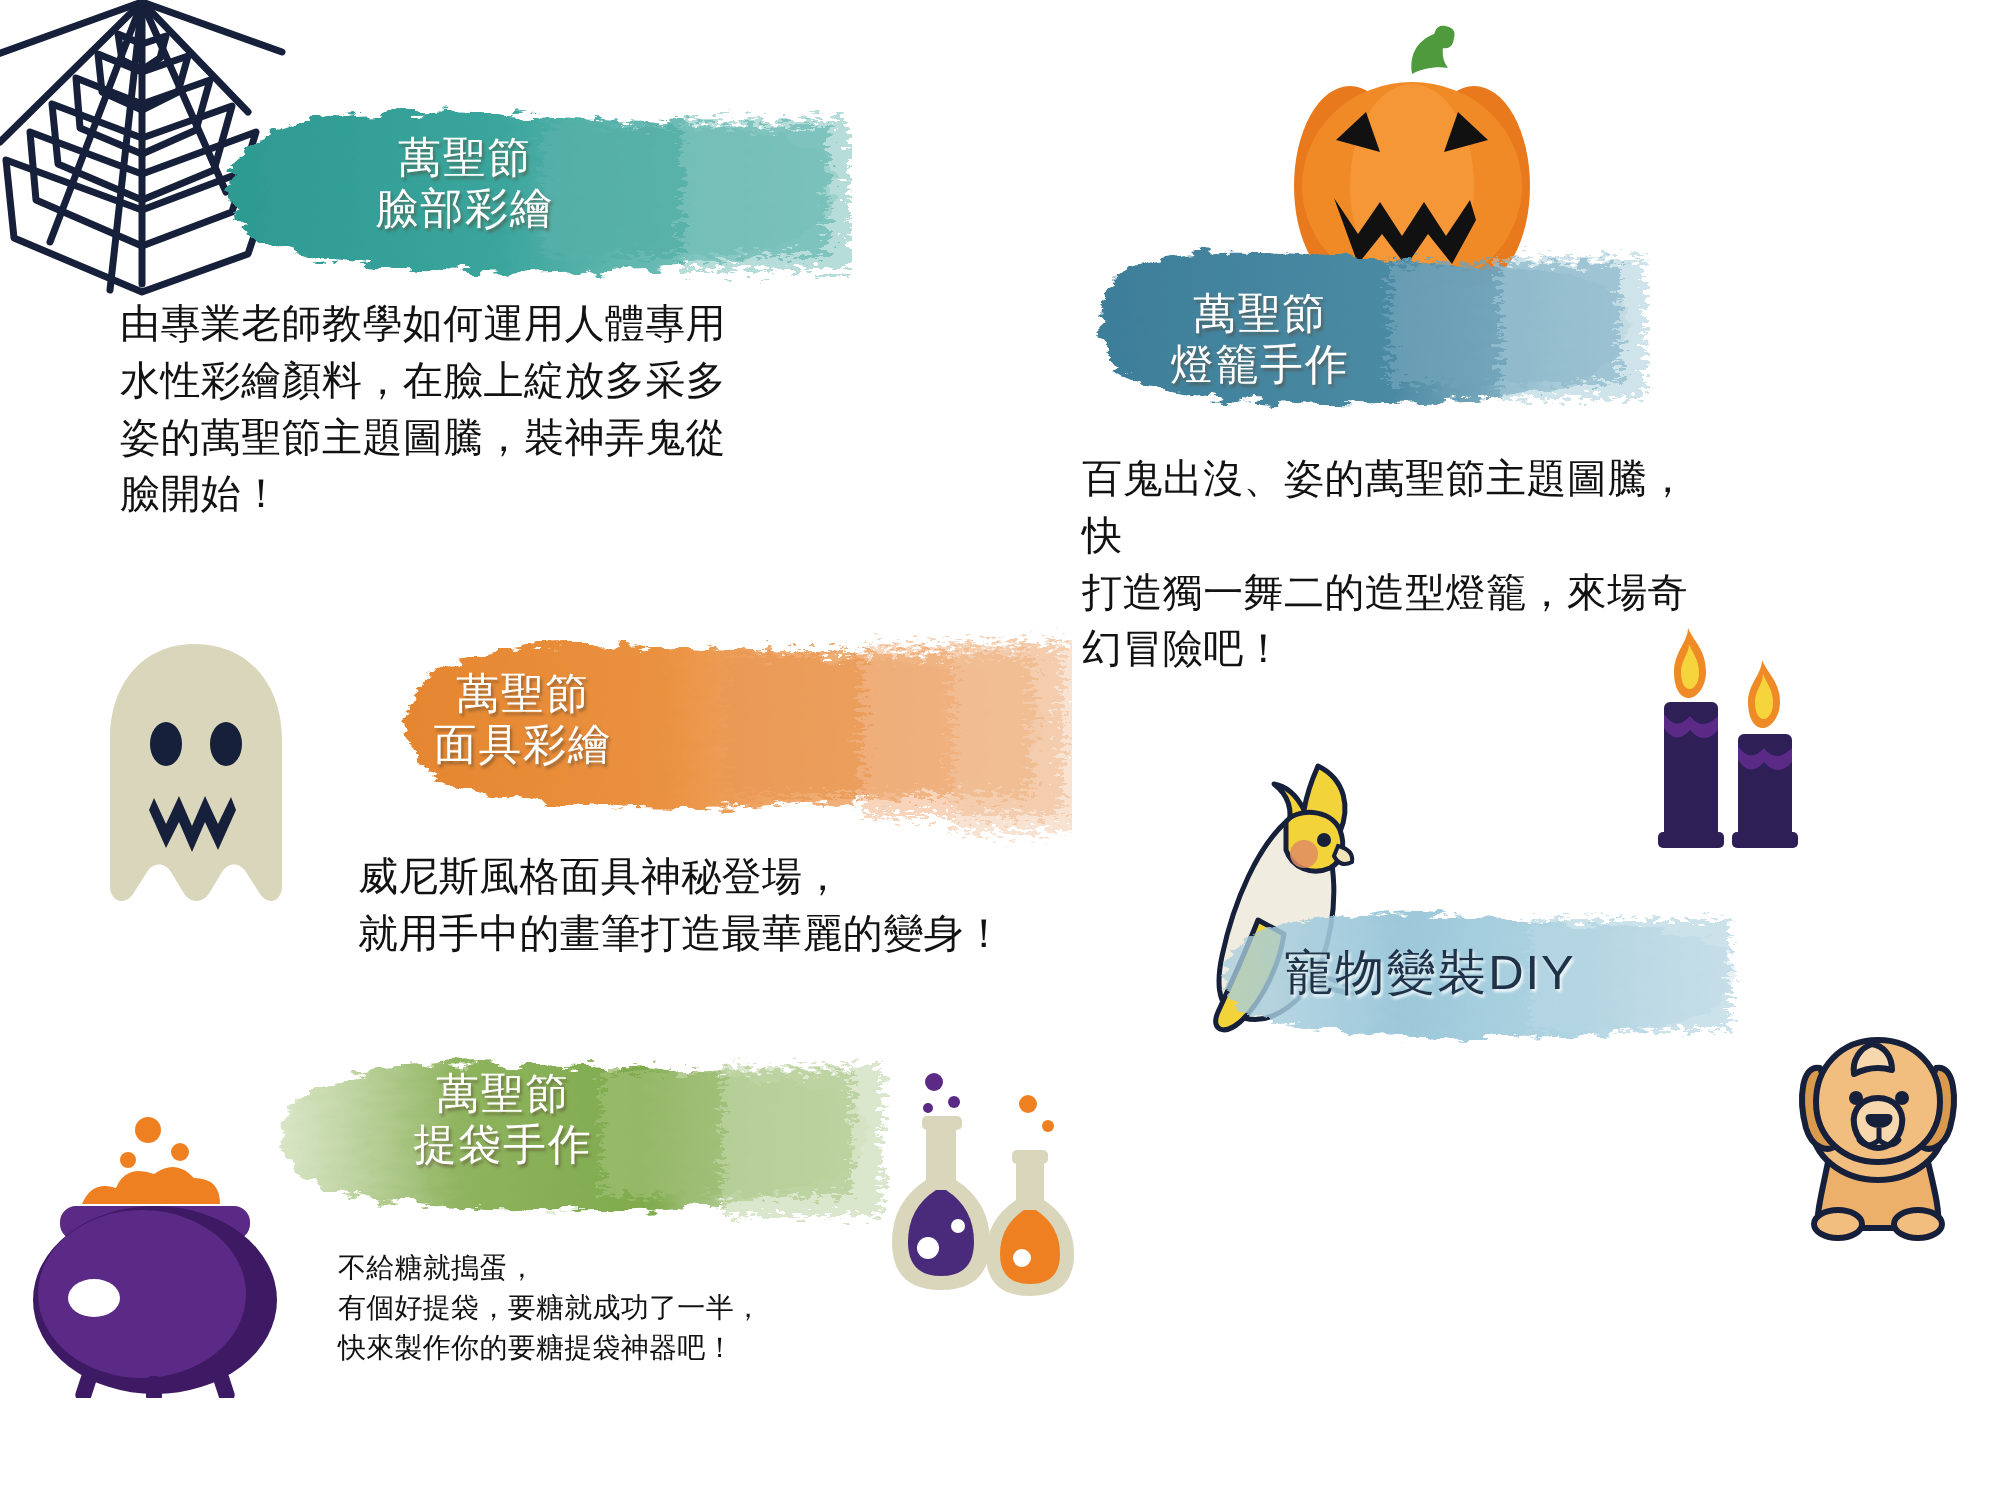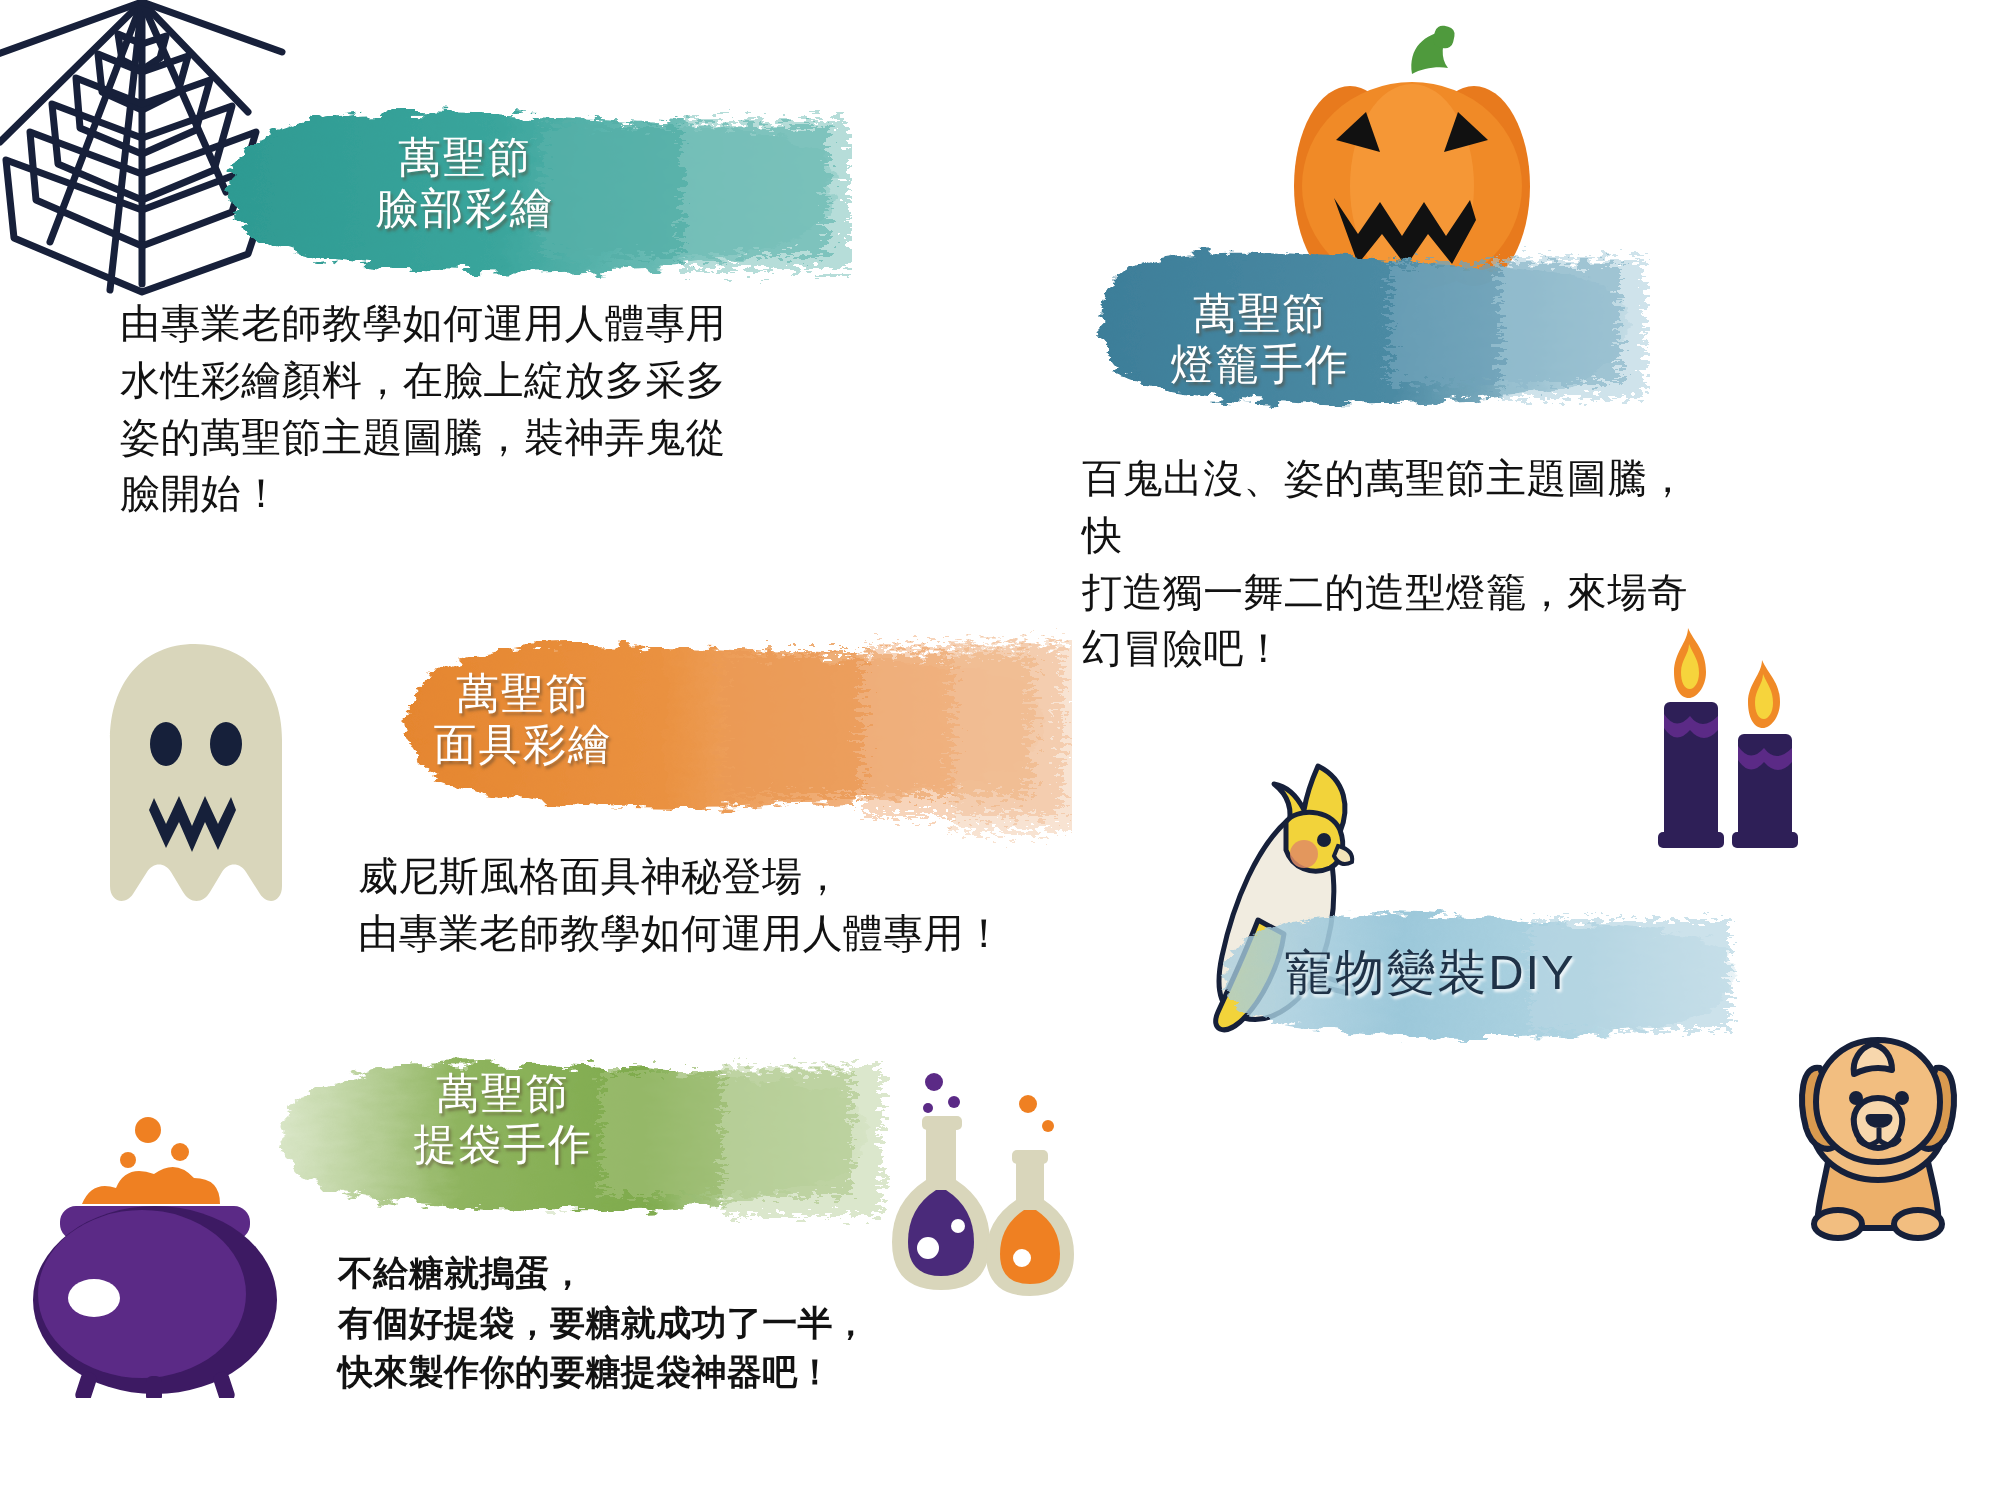--- a/index.html
+++ b/index.html
@@ -193,21 +193,21 @@
         <rect x="470" y="18" width="200" height="170"></rect>
       </g>
       <g filter="url(#spray3)" fill="#f3c8a6" opacity="0.5">
         <rect x="560" y="14" width="130" height="190"></rect>
       </g>
     </svg>
   </div>
   <div class="title" style="left:358px;top:668px;width:330px;font-size:43px;">萬聖節
 面具彩繪</div>
   <div class="body-text" style="left:358px;top:848px;width:830px;font-size:40px;">威尼斯風格面具神秘登場，
-由專業老師教學如何運用人體專用！</div>
+就用手中的畫筆打造最華麗的變身！</div>
 
   <div class="abs" style="left:1636px;top:628px;width:190px;height:270px;">
     <svg viewBox="0 0 190 270">
 
       <path d="M38 44 C38 24 52 14 52 0 C58 14 70 22 70 44 C70 60 60 70 53 70 C44 70 38 60 38 44Z" fill="#f08a27"></path>
       <path d="M45 44 C45 32 53 26 53 16 C58 28 63 32 63 45 C63 55 58 61 54 61 C48 61 45 54 45 44Z" fill="#f6d43c"></path>
       <rect x="28" y="74" width="54" height="136" rx="6" fill="#2e1f57"></rect>
       <path d="M28 86 q12 18 26 2 q12 16 28 0 v14 q-14 16 -28 0 q-14 16 -26 -2Z" fill="#5b2a86"></path>
 
       <path d="M112 74 C112 56 126 46 126 32 C132 46 144 54 144 74 C144 90 134 100 127 100 C118 100 112 90 112 74Z" fill="#f08a27"></path>
@@ -313,21 +313,21 @@
       <g filter="url(#spray5)" fill="#9dbd72" opacity="0.75">
         <rect x="330" y="24" width="250" height="124"></rect>
       </g>
       <g filter="url(#spray5)" fill="#c4d8ab" opacity="0.6">
         <rect x="450" y="18" width="160" height="150"></rect>
       </g>
     </svg>
   </div>
   <div class="title" style="left:338px;top:1068px;width:330px;font-size:43px;">萬聖節
 提袋手作</div>
-  <div class="body-text" style="left:338px;top:1248px;width:760px;font-size:35px;font-weight:bold;">不給糖就搗蛋，
+  <div class="body-text" style="left:338px;top:1248px;width:760px;font-size:28px;">不給糖就搗蛋，
 有個好提袋，要糖就成功了一半，
 快來製作你的要糖提袋神器吧！</div>
 
   <div class="abs" style="left:876px;top:1068px;width:220px;height:260px;">
     <svg viewBox="0 0 220 260">
       <circle cx="58" cy="14" r="9" fill="#5b2a86"></circle>
       <circle cx="78" cy="34" r="6" fill="#5b2a86"></circle>
       <circle cx="52" cy="40" r="5" fill="#5b2a86"></circle>
       <circle cx="152" cy="36" r="9" fill="#ef8022"></circle>
       <circle cx="172" cy="58" r="6" fill="#ef8022"></circle>

